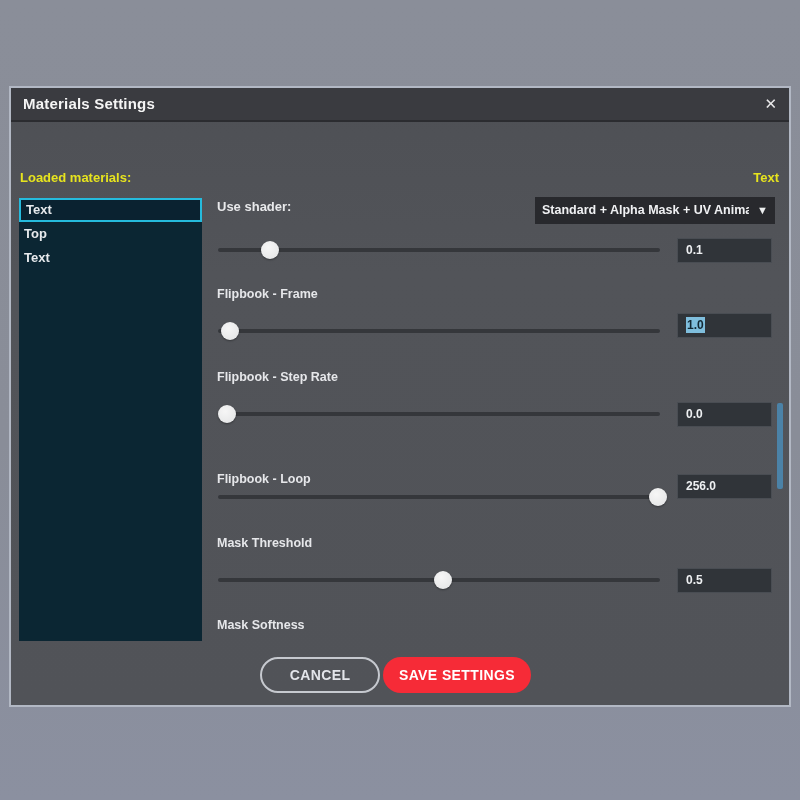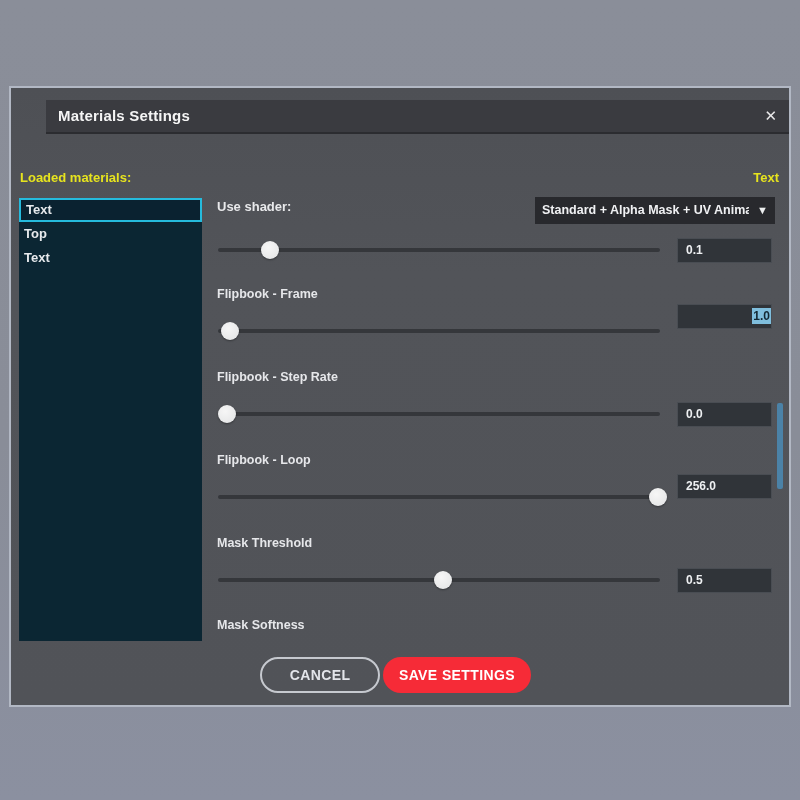--- a/index.html
+++ b/index.html
@@ -8,22 +8,22 @@
     background:linear-gradient(180deg,#8a8e99 0%,#898d98 55%,#8b90a0 100%);
     font-family:"Liberation Sans","DejaVu Sans",sans-serif;
     -webkit-font-smoothing:antialiased;
   }
   .dialog{
     position:absolute;left:9px;top:86px;width:778px;height:617px;
     background:linear-gradient(180deg,#4e5055 0%,#525459 30%,#515358 100%);
     border:2px solid #b2b8c4;
   }
   .titlebar{
-    position:absolute;left:0;top:12px;right:0;height:32px;
-    background:#3a3b40;border-bottom:2px solid #2b2c30;margin-left:35px;
+    position:absolute;left:0;top:0;right:0;height:32px;
+    background:#3a3b40;border-bottom:2px solid #2b2c30;
   }
   .titlebar .title{
     position:absolute;left:12px;top:0;line-height:32px;
     color:#f5f5f5;font-size:15px;font-weight:bold;letter-spacing:.2px;
   }
   .titlebar .close{
     position:absolute;right:12px;top:0;line-height:32px;
     color:#e9e9ea;font-size:15px;font-weight:bold;cursor:pointer;
   }
   .loaded-label{
@@ -123,27 +123,27 @@
 
   <div id="slider-rows">
       <div class="slider-track" style="top: 160px;">
         <div class="slider-handle" style="left: 43.156px;"></div>
       </div>
       <div class="value-box" style="top: 150px;">0.1</div>
       <div class="slider-label" style="top: 199px;">Flipbook - Frame</div>
       <div class="slider-track" style="top: 241px;">
         <div class="slider-handle" style="left: 2.934px;"></div>
       </div>
-      <div class="value-box" style="top: 216px; text-align: right;"><span class="hl">1.0</span></div>
+      <div class="value-box" style="top: 225px;"><span class="hl">1.0</span></div>
       <div class="slider-label" style="top: 282px;">Flipbook - Step Rate</div>
       <div class="slider-track" style="top: 324px;">
         <div class="slider-handle" style="left: -0.16px;"></div>
       </div>
       <div class="value-box" style="top: 314px;">0.0</div>
-      <div class="slider-label" style="top: 365px;">Flipbook - Loop</div>
+      <div class="slider-label" style="top: 384px;">Flipbook - Loop</div>
       <div class="slider-track" style="top: 407px;">
         <div class="slider-handle" style="left: 430.79px;"></div>
       </div>
       <div class="value-box" style="top: 386px;">256.0</div>
       <div class="slider-label" style="top: 448px;">Mask Threshold</div>
       <div class="slider-track" style="top: 490px;">
         <div class="slider-handle" style="left: 216.42px;"></div>
       </div>
       <div class="value-box" style="top: 480px;">0.5</div>
       <div class="slider-label" style="top: 530px;">Mask Softness</div>

